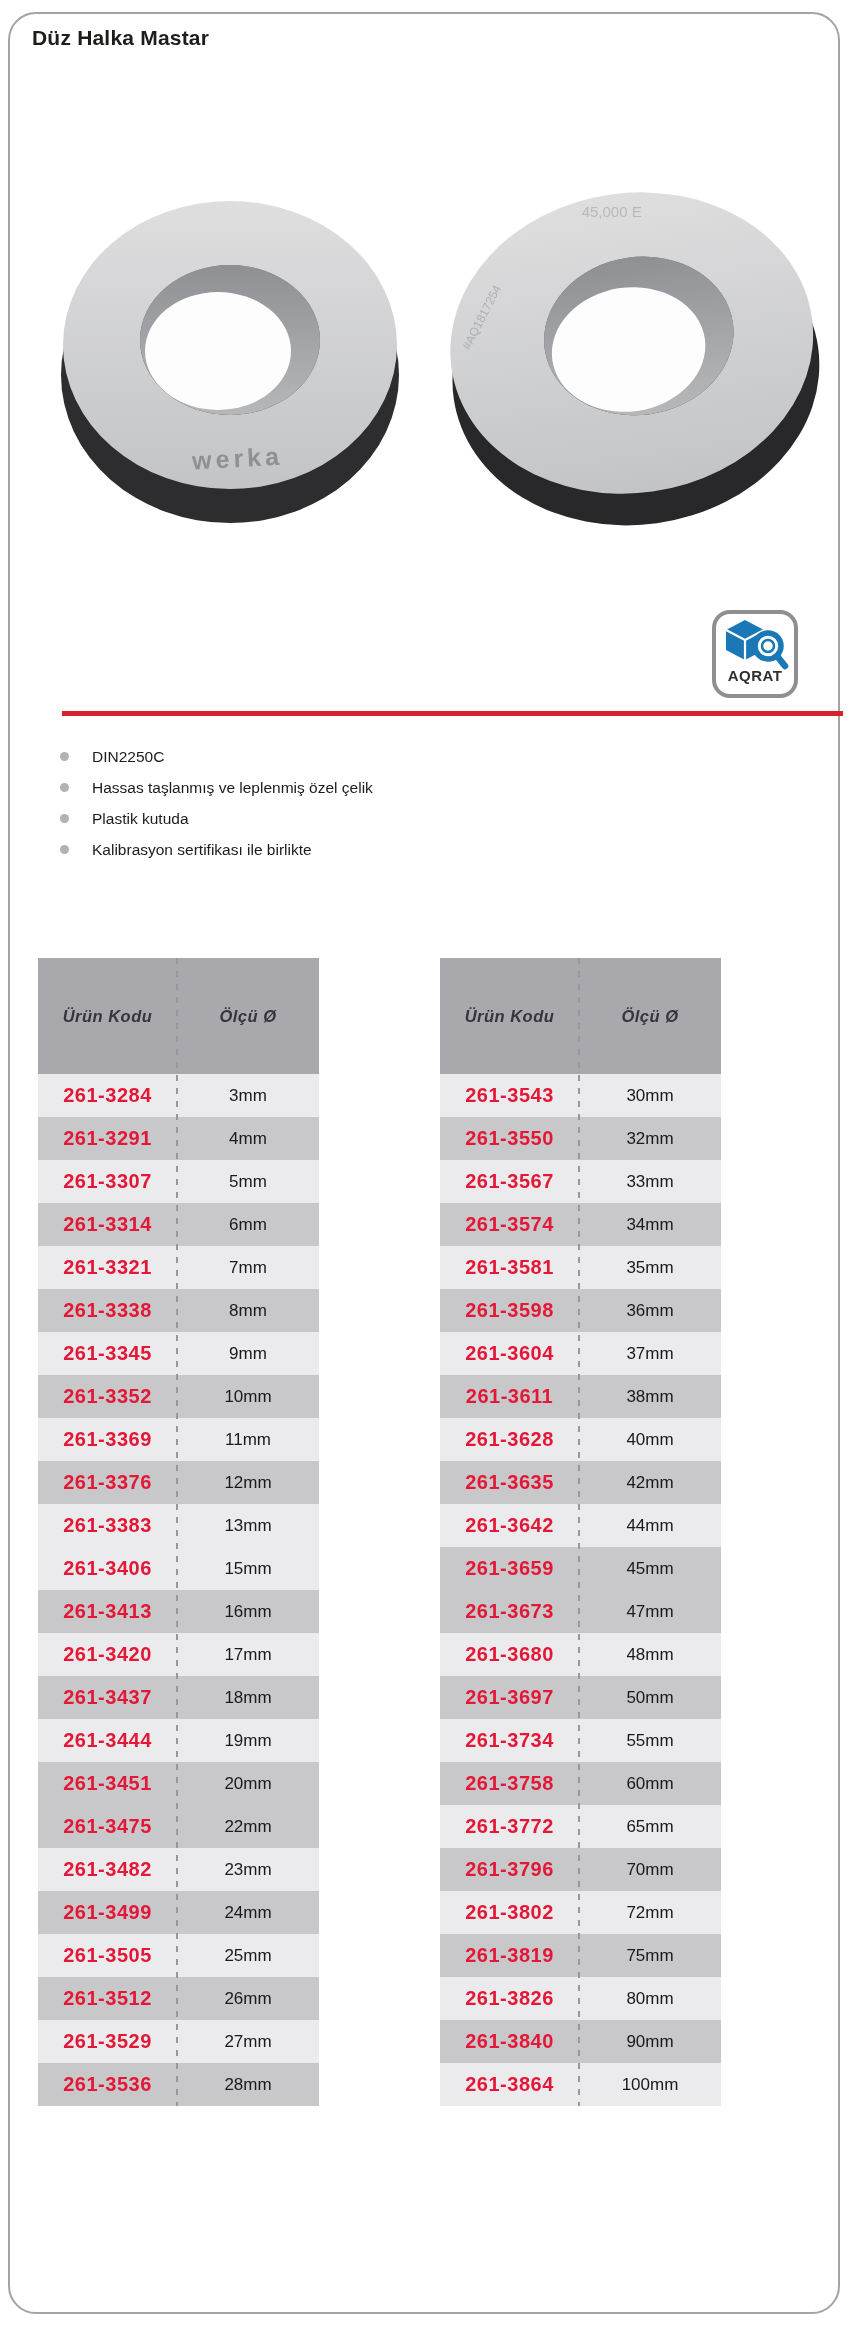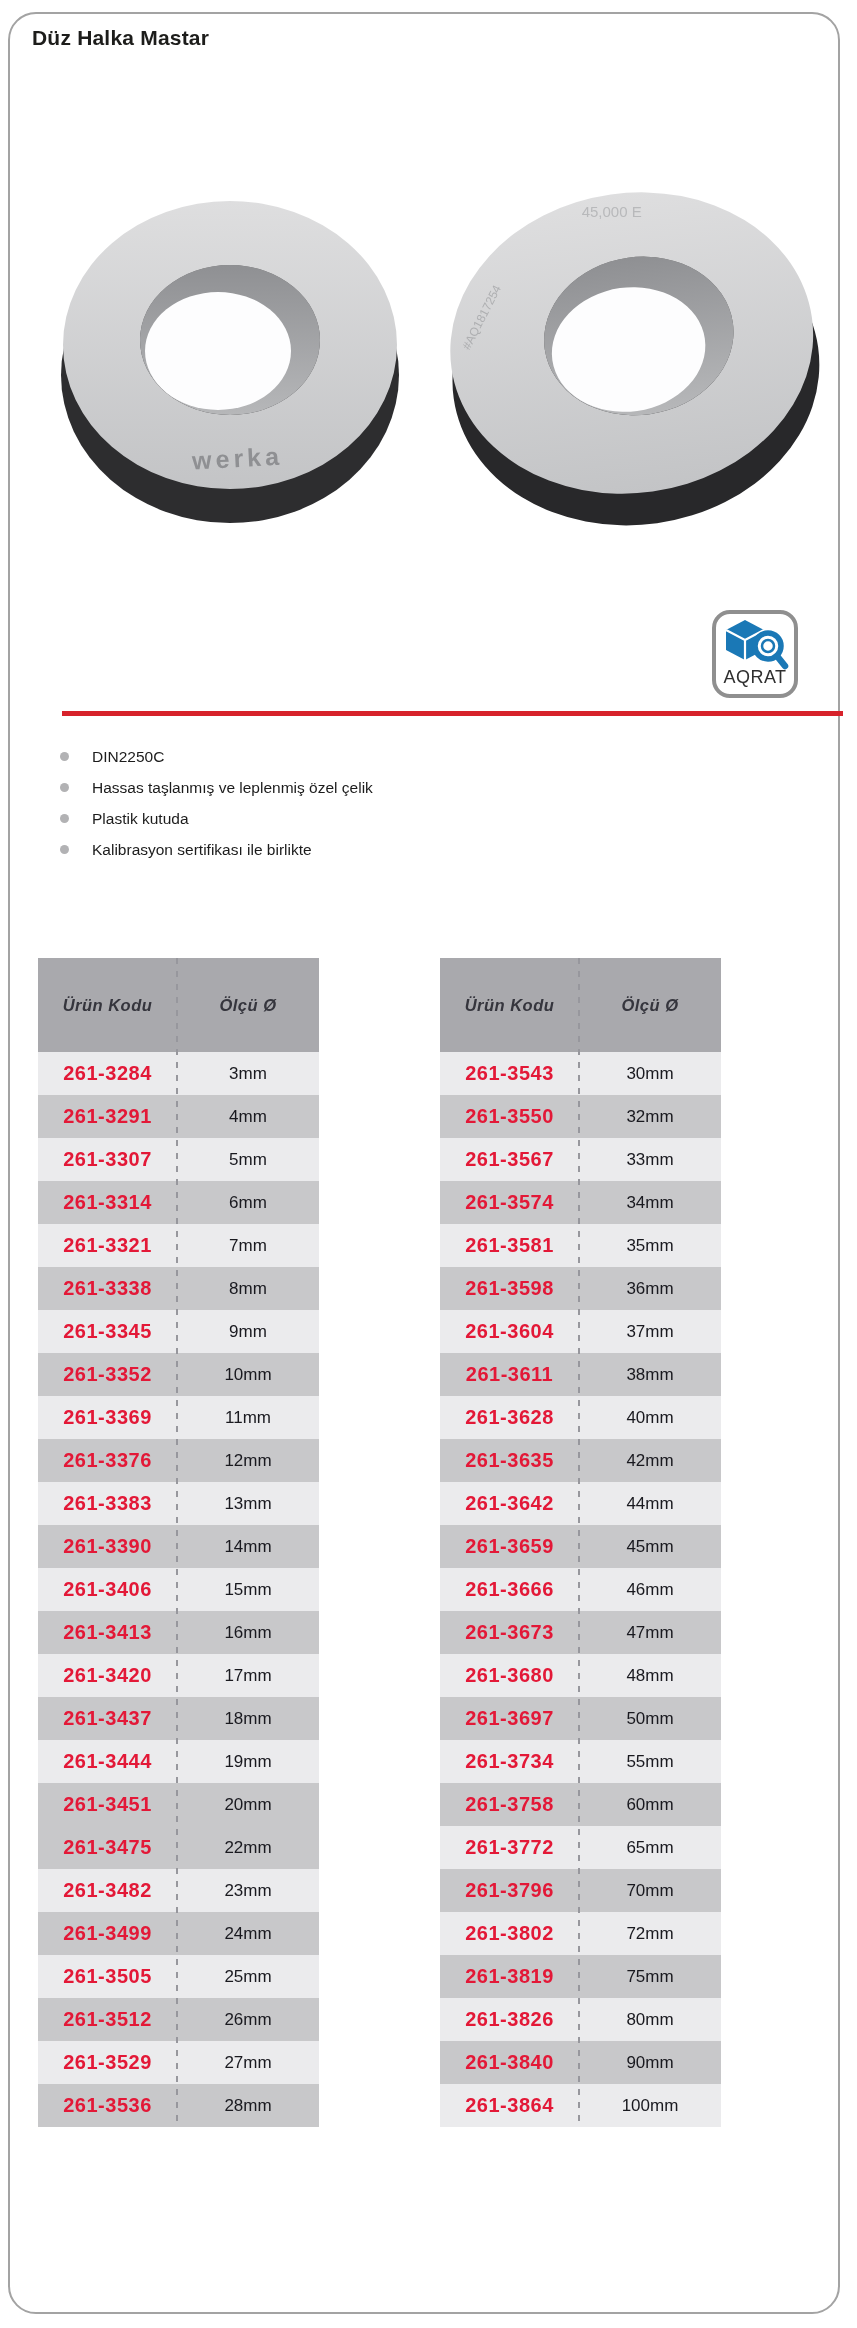--- a/index.html
+++ b/index.html
@@ -19,42 +19,42 @@
   .rings-svg { position:absolute; left:40px; top:123px; }
 
   
   .aqrat-box {
     position:absolute; left:712px; top:610px; width:86px; height:88px;
     border:4px solid #8f8f8f; border-radius:18px; box-sizing:border-box;
     background:#ffffff; display:flex; flex-direction:column; align-items:center;
   }
   .aqrat-icon { margin-top:2px; }
   .aqrat-label {
-    font-size:18px; font-weight:400; color:#2f2f2f; letter-spacing:0.5px;
+    font-size:15px; font-weight:700; color:#2f2f2f; letter-spacing:0.5px;
     margin-top:-3px;
   }
 
   .red-rule {
     position:absolute; left:62px; top:711px; width:781px; height:5px;
     background:var(--rule-red, #d7222b);
   }
 
   
   .features { position:absolute; left:60px; top:741px; list-style:none; margin:0; padding:0; }
   .features li { display:flex; align-items:center; height:31px; font-size:15.5px; color:#1c1c1c; }
   .features .bullet {
     width:9px; height:9px; border-radius:50%; background:#b2b2b4;
     margin-right:23px; flex:0 0 auto;
   }
 
   
   .ptable { position:absolute; top:958px; width:281px; }
   #table-left  { left:38px; }
   #table-right { left:440px; }
-  .thead { height:94px; background:var(--header-bg,#a9a9ad); display:flex; }
+  .thead { height:116px; background:var(--header-bg,#a9a9ad); display:flex; }
   .thead .cell {
     display:flex; align-items:center; justify-content:center;
     font-style:italic; font-weight:bold; font-size:16.5px; color:#35353d;
     letter-spacing:0.5px;
   }
   .cell.c1 { width:139px; } .cell.c2 { width:142px; }
   .trow { height:43px; display:flex; }
   .trow.light { background:var(--row-light,#ebebed); }
   .trow.dark  { background:var(--row-dark,#c8c8ca); }
   .trow .cell { display:flex; align-items:center; justify-content:center; }
@@ -185,24 +185,20 @@
           <div class="cell c2 size">11mm</div>
         </div>
         <div class="trow dark">
           <div class="cell c1 code">261-3376</div>
           <div class="cell c2 size">12mm</div>
         </div>
         <div class="trow light">
           <div class="cell c1 code">261-3383</div>
           <div class="cell c2 size">13mm</div>
         </div>
-        <div class="trow dark">
-          <div class="cell c1 code">261-3390</div>
-          <div class="cell c2 size">14mm</div>
-        </div>
         <div class="trow light">
           <div class="cell c1 code">261-3406</div>
           <div class="cell c2 size">15mm</div>
         </div>
         <div class="trow dark">
           <div class="cell c1 code">261-3413</div>
           <div class="cell c2 size">16mm</div>
         </div>
         <div class="trow light">
           <div class="cell c1 code">261-3420</div>
@@ -299,24 +295,20 @@
           <div class="cell c2 size">42mm</div>
         </div>
         <div class="trow light">
           <div class="cell c1 code">261-3642</div>
           <div class="cell c2 size">44mm</div>
         </div>
         <div class="trow dark">
           <div class="cell c1 code">261-3659</div>
           <div class="cell c2 size">45mm</div>
         </div>
-        <div class="trow light">
-          <div class="cell c1 code">261-3666</div>
-          <div class="cell c2 size">46mm</div>
-        </div>
         <div class="trow dark">
           <div class="cell c1 code">261-3673</div>
           <div class="cell c2 size">47mm</div>
         </div>
         <div class="trow light">
           <div class="cell c1 code">261-3680</div>
           <div class="cell c2 size">48mm</div>
         </div>
         <div class="trow dark">
           <div class="cell c1 code">261-3697</div>

